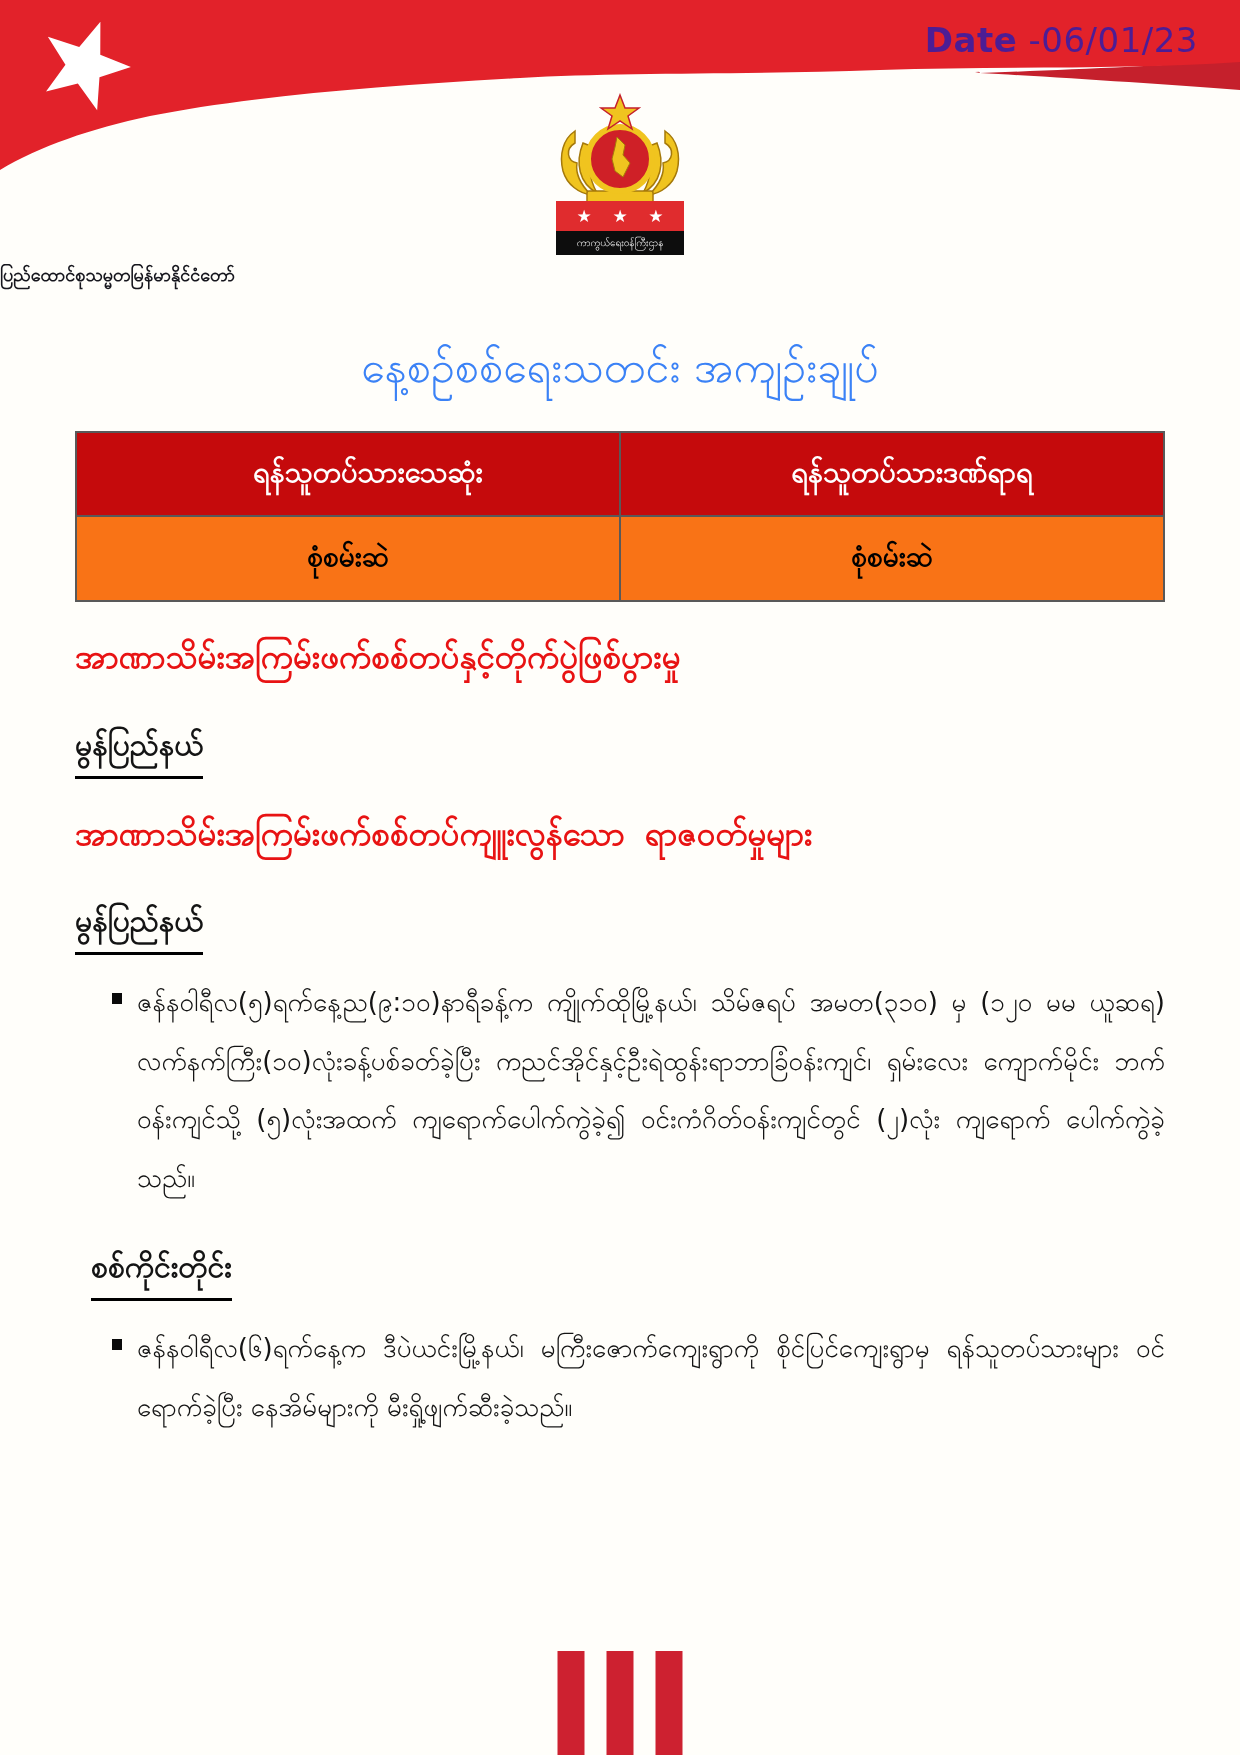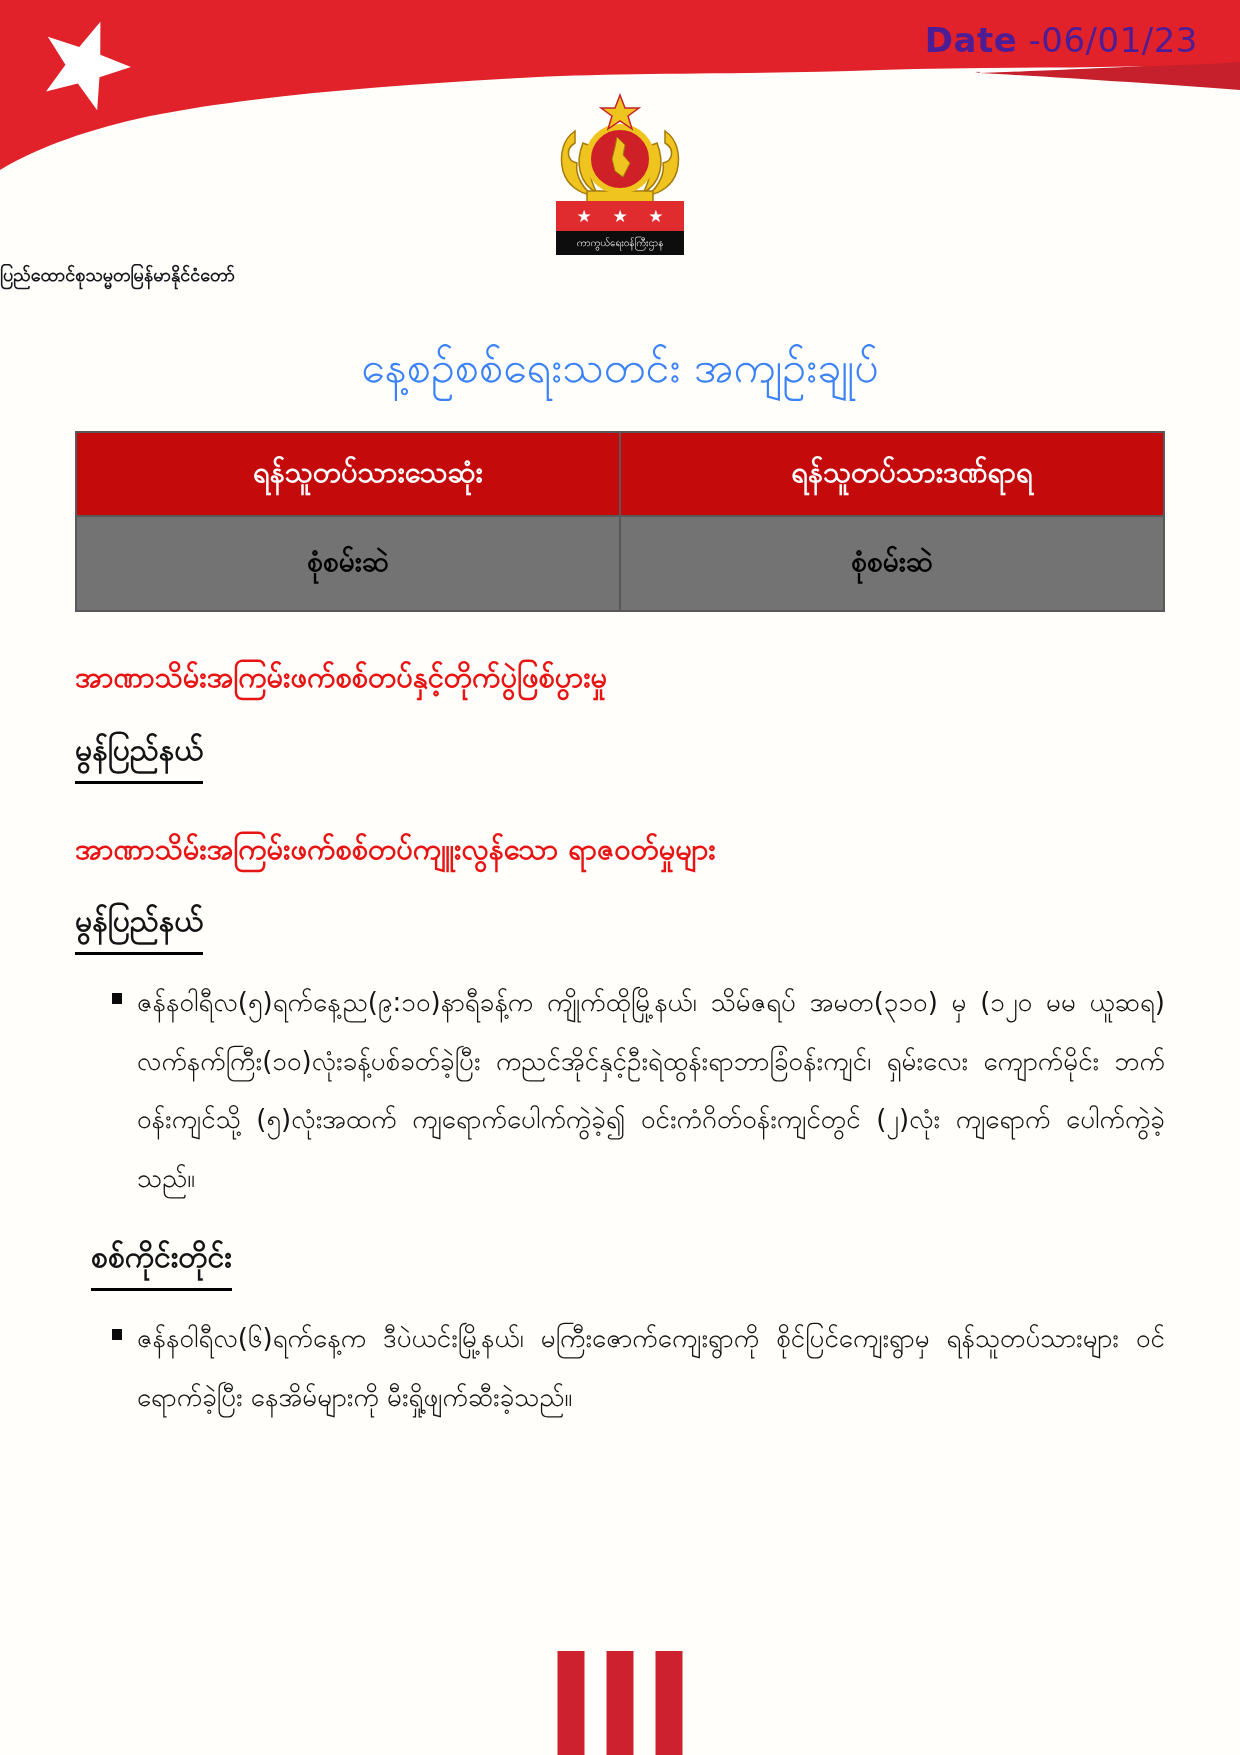--- a/index.html
+++ b/index.html
@@ -48,30 +48,30 @@
   
   .casualty-table{
     width:1090px; margin:28px auto 0; border-collapse:collapse;
     border:2px solid var(--border-gray);
   }
   .casualty-table th{
     width:50%; height:84px; background:var(--table-header-red); color:#fff;
     font-size:29px; font-weight:bold; border:2px solid var(--border-gray); text-align:center;padding-left:40px;
   }
   .casualty-table td{
-    height:95px; background:#737373; color:#000; font-size:28px; font-weight:bold;
+    height:85px; background:#f97316; color:#000; font-size:28px; font-weight:bold;
     border:2px solid var(--border-gray); text-align:center;
   }
   
   .content{padding:0 75px;}
   .red-heading{
-    margin-top:44px; color:var(--heading-red); font-size:29px; font-weight:bold; line-height:1.5;
+    margin-top:33px; color:var(--heading-red); font-size:33px; font-weight:bold; line-height:1.5;font-family:Liberation Mono, monospace;
   }
   .region{
-    margin-top:30px; font-size:30px; font-weight:bold; display:table;
+    margin-top:40px; font-size:30px; font-weight:bold; display:table;
     border-bottom:3px solid #000; padding-bottom:6px;
   }
   .region.indent{margin-left:16px;}
   .para{
     margin-top:24px; font-size:26px; line-height:2.2; text-align:justify;
   }
   ul.bullets{list-style:none; margin-top:18px;}
   ul.bullets li{
     position:relative; padding-left:62px; margin-top:16px;
     font-size:26px; line-height:2.25; text-align:justify;

